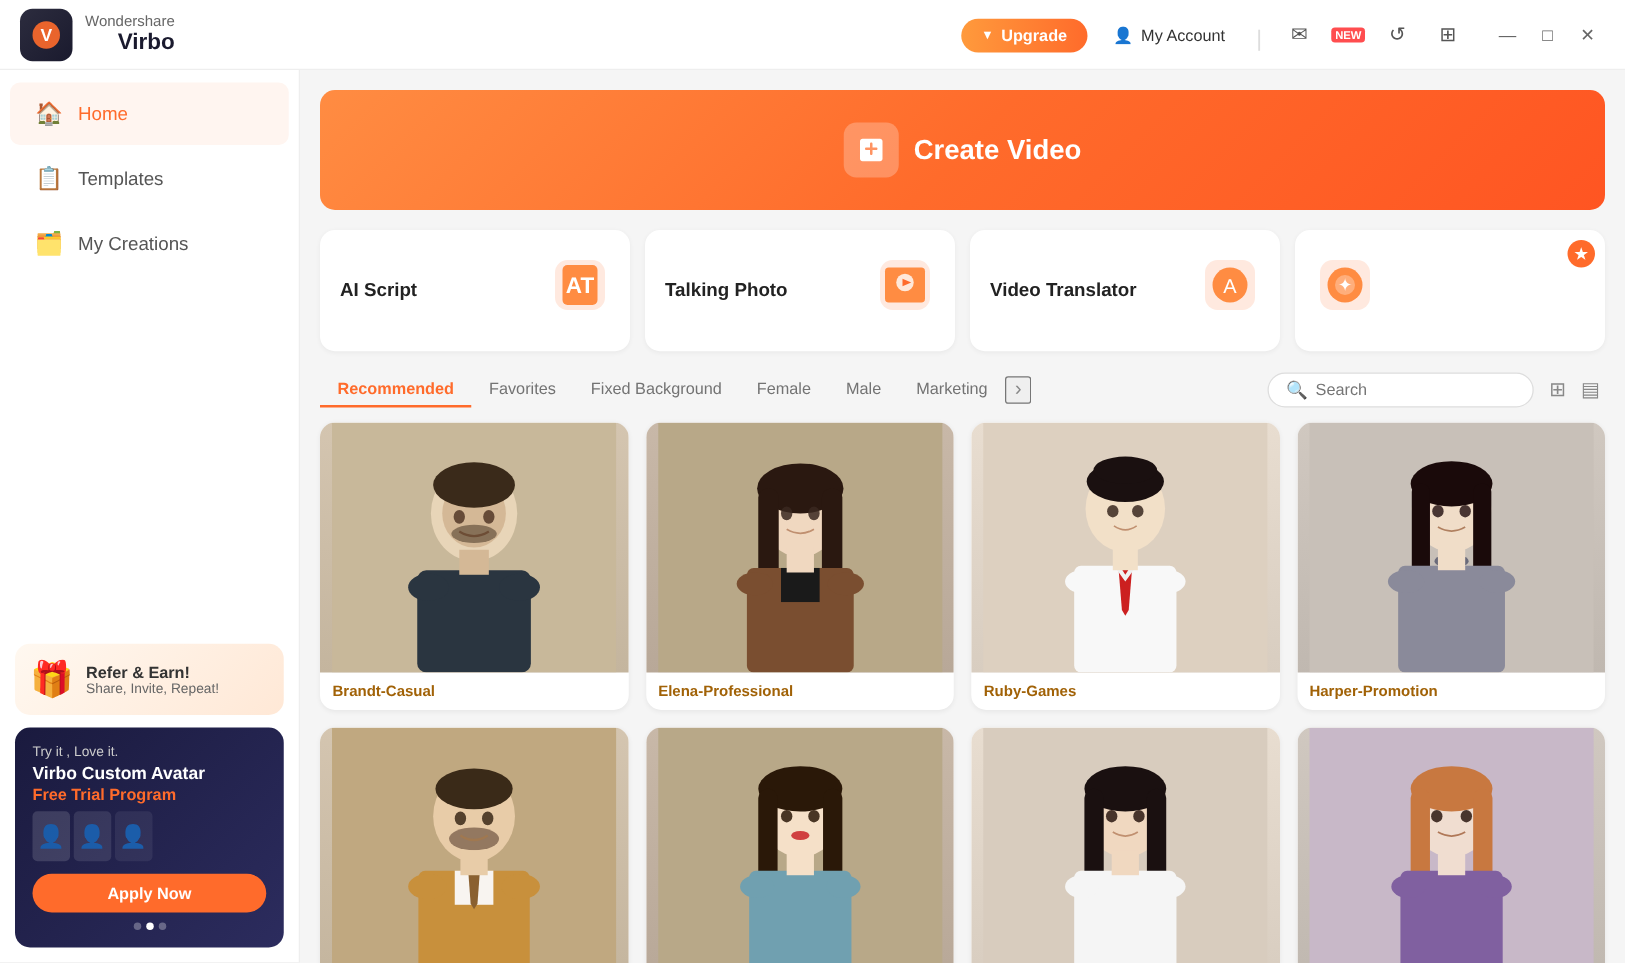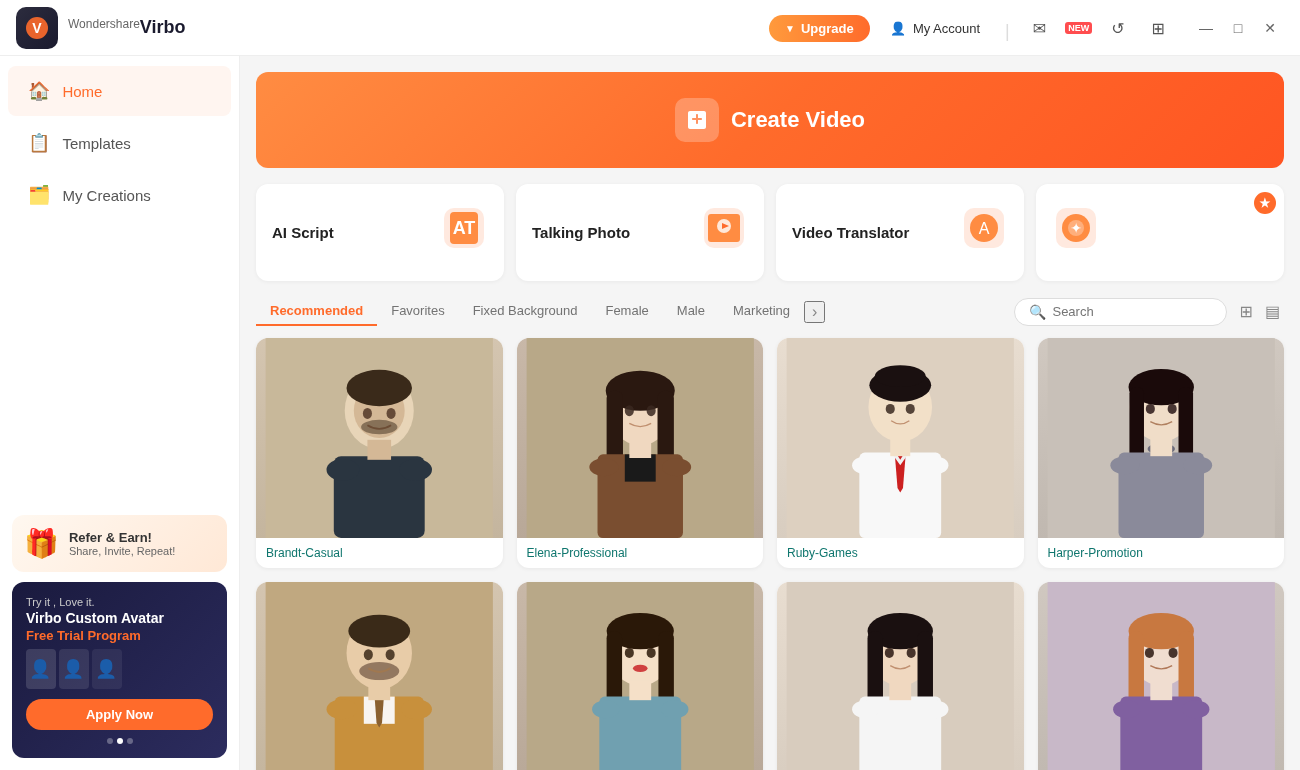--- a/index.html
+++ b/index.html
@@ -16,21 +16,21 @@
       border-bottom: 1px solid #eee;
       flex-shrink: 0;
     }
     .title-bar-left { display: flex; align-items: center; gap: 10px; }
     .app-logo {
       width: 42px; height: 42px; border-radius: 10px;
       background: linear-gradient(135deg, #2c2c3e 0%, #1a1a2e 100%);
       display: flex; align-items: center; justify-content: center;
       color: #ff6b35; font-size: 20px; font-weight: bold;
     }
-    .app-name { display: flex; line-height: 1.1; }
+    .app-name { display: flex; flex-direction: column; line-height: 1.1; align-items: flex-end; }
     .app-brand { font-size: 12px; color: #666; font-weight: 400; }
     .app-product { font-size: 18px; font-weight: 700; color: #1a1a2e; }
     .title-bar-right { display: flex; align-items: flex-end; gap: 11px; }
     .upgrade-btn {
       background: linear-gradient(90deg, #ff9a3c, #ff6b2b);
       color: #fff; border: none; border-radius: 20px;
       padding: 6px 16px; font-size: 13px; font-weight: 600;
       cursor: pointer; display: flex; align-items: center; gap: 6px;
     }
     .upgrade-btn::before { content: '▼'; font-size: 10px; }
@@ -166,21 +166,21 @@
       background: #fff; border-radius: 12px; overflow: hidden;
       cursor: pointer; box-shadow: 0 1px 4px rgba(0,0,0,0.06);
       position: relative;
     }
     .avatar-img-placeholder {
       width: 100%; height: 200px;
       display: flex; align-items: center; justify-content: center;
       font-size: 60px; background: #f0ede8;
       position: relative; overflow: hidden;
     }
-    .avatar-name { padding: 8px 10px; font-size: 12px; color: #0f766e; font-weight: 400; }
+    .avatar-name { padding: 8px 10px; font-size: 12px; color: #a16207; font-weight: 700; }
     .hot-badge {
       position: absolute; top: 8px; left: 8px;
       background: #ff4d4f; color: #fff; font-size: 10px;
       font-weight: 700; padding: 2px 7px; border-radius: 4px;
       letter-spacing: 0.5px;
     }
 
     
     .content::-webkit-scrollbar { width: 6px; }
     .content::-webkit-scrollbar-track { background: #f0f0f0; }

